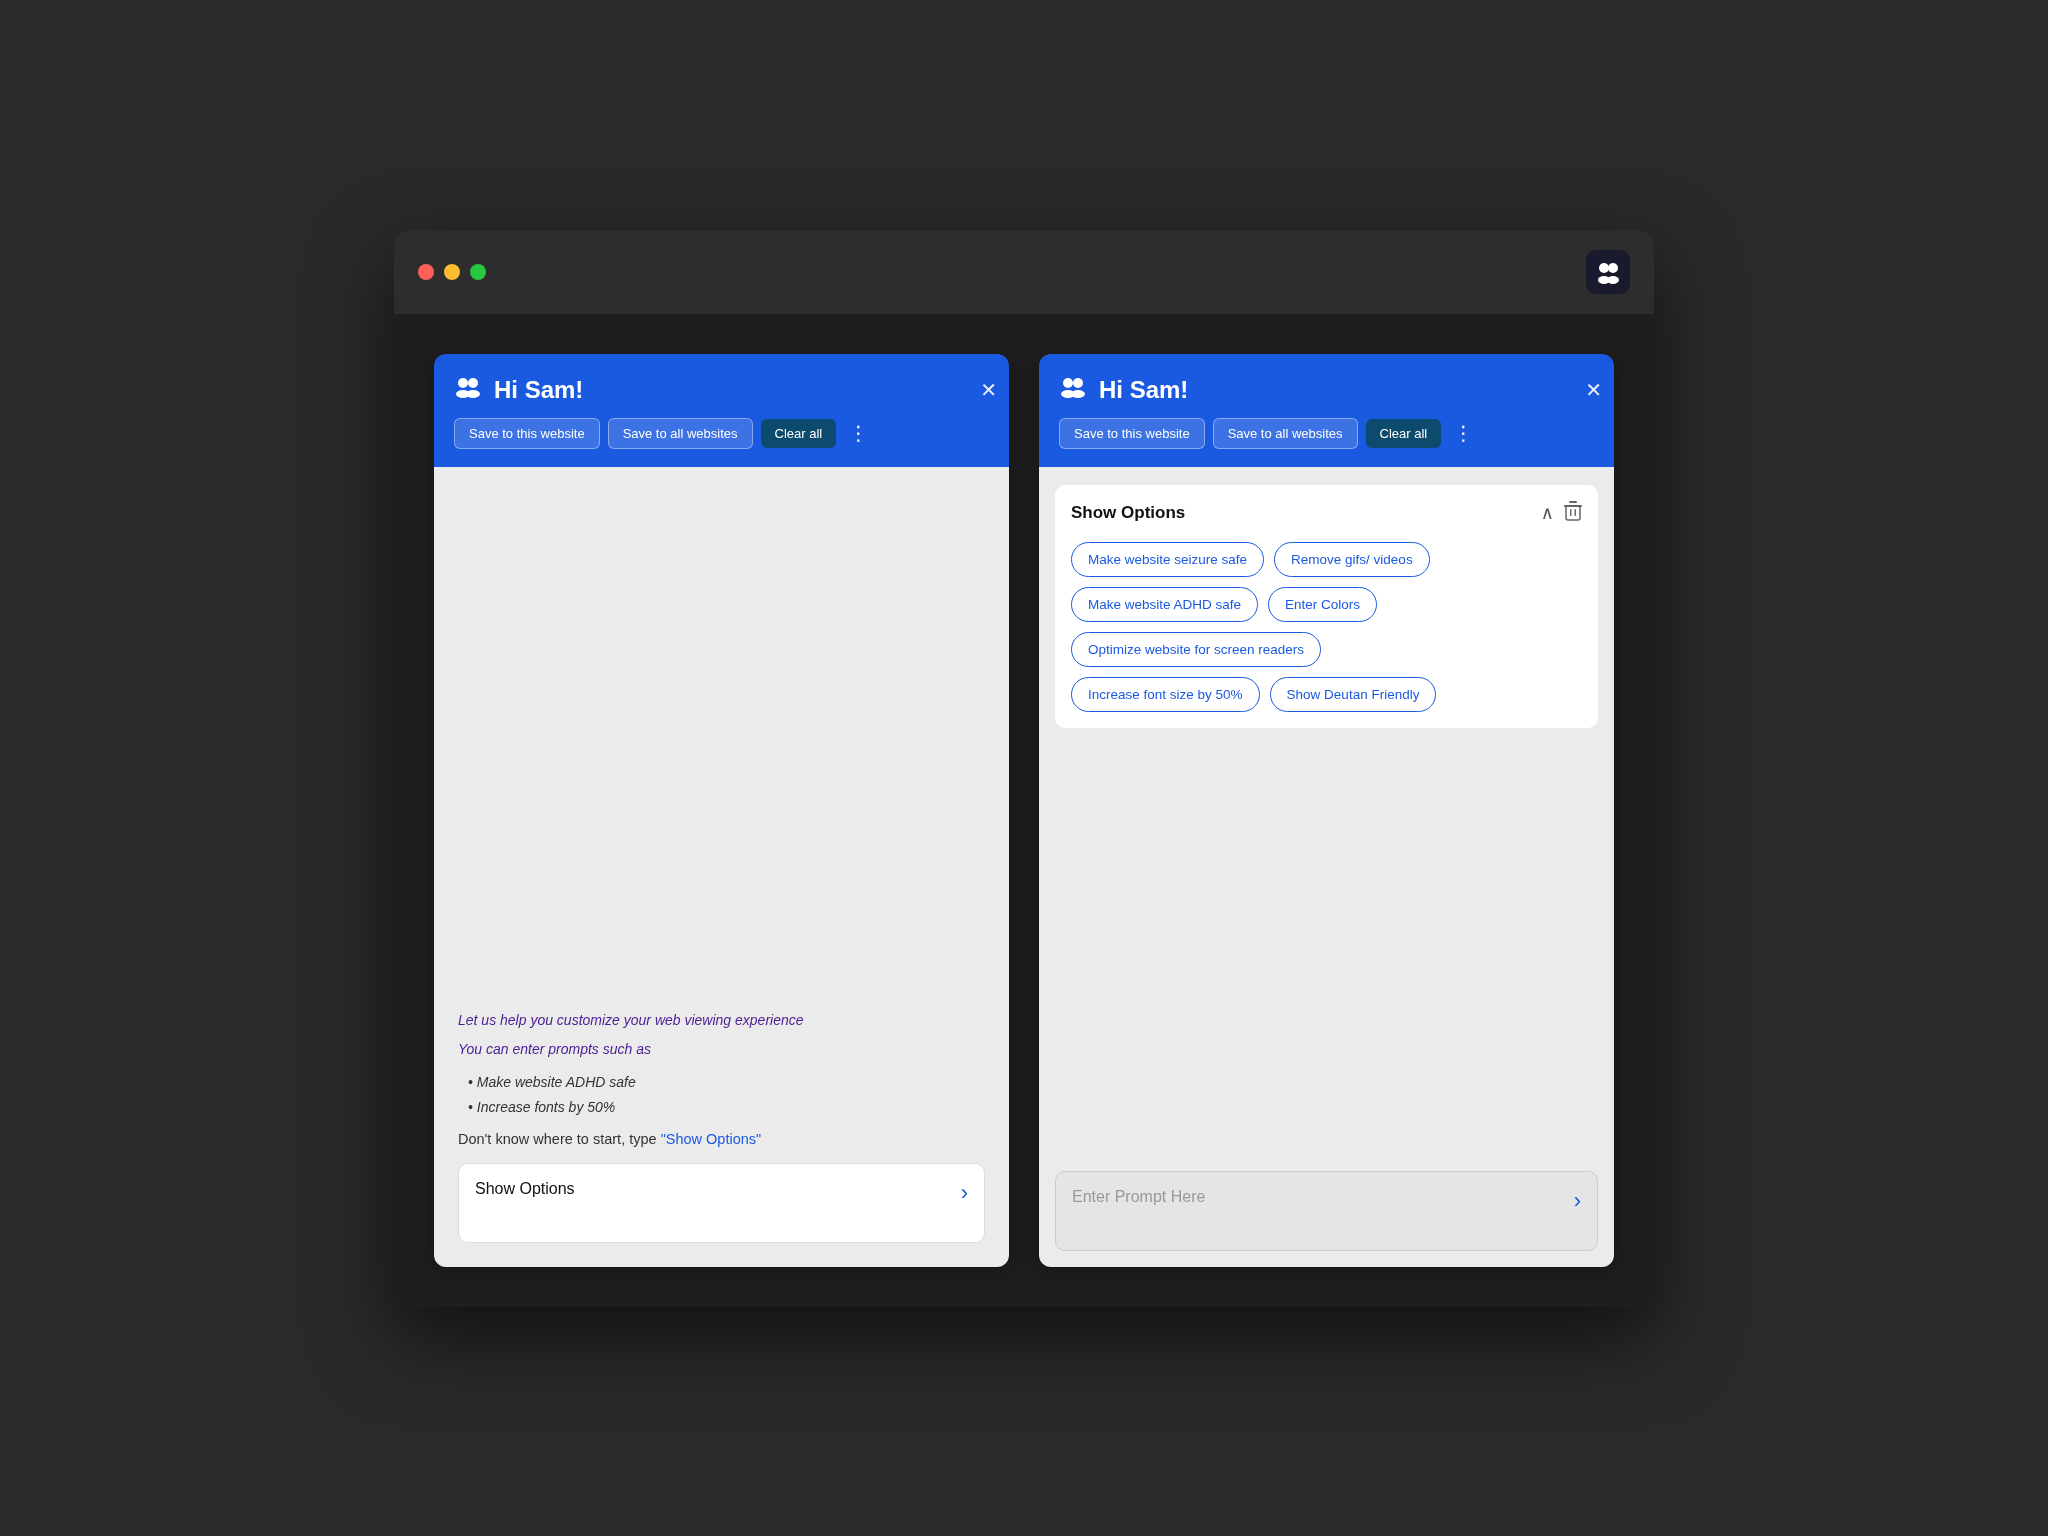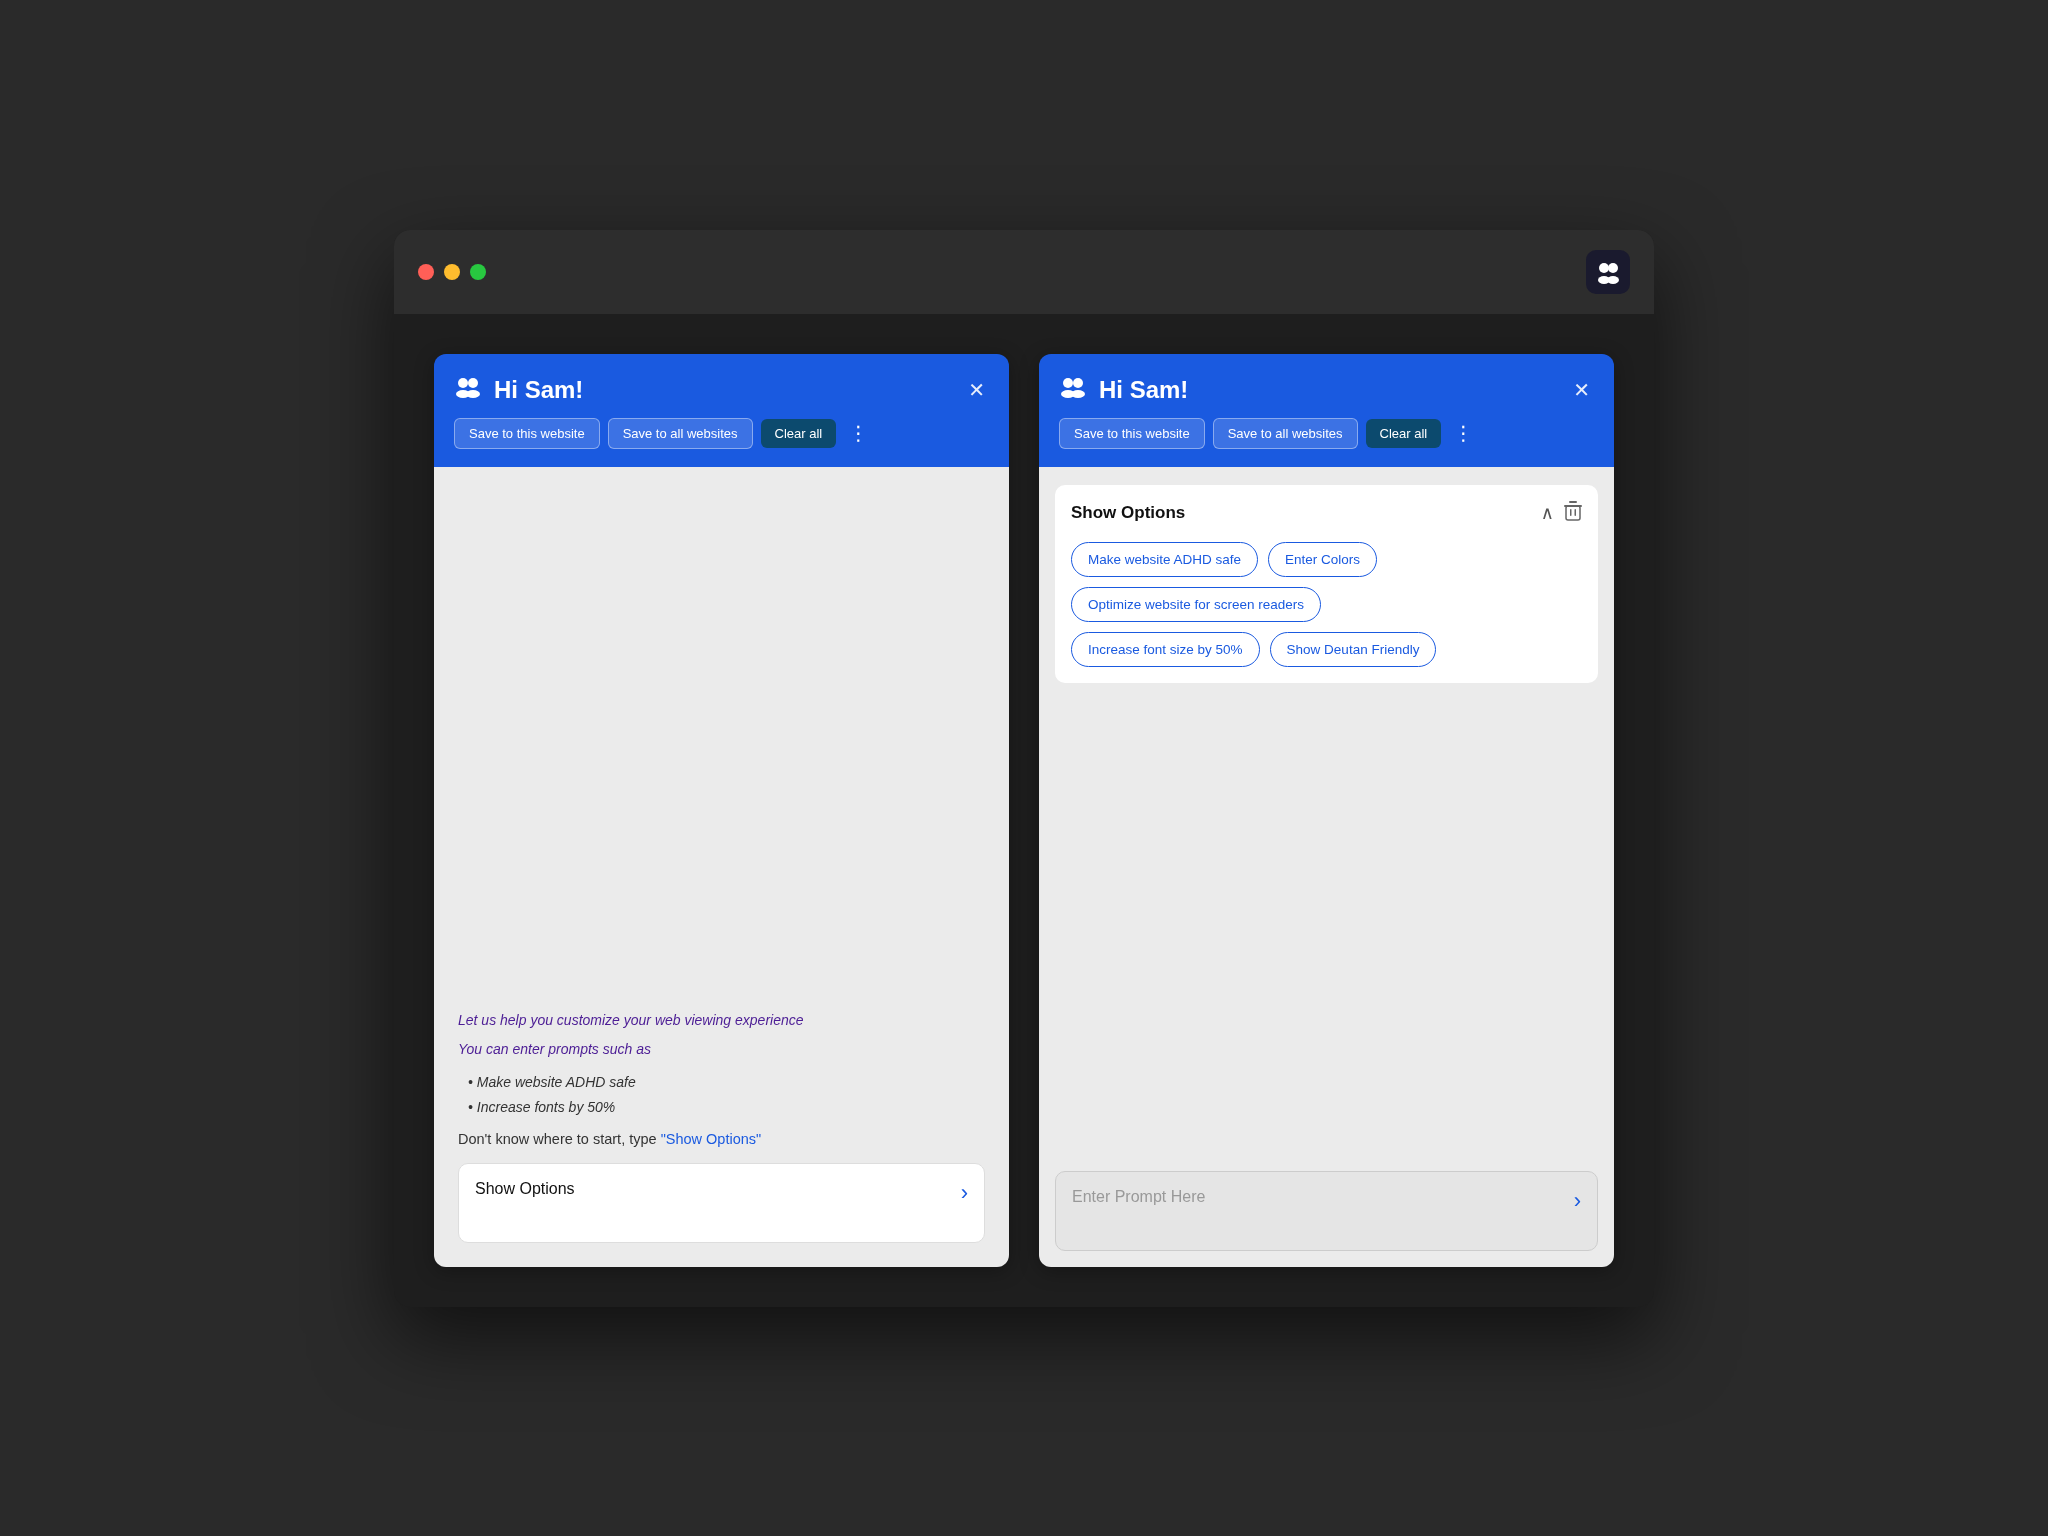--- a/index.html
+++ b/index.html
@@ -68,21 +68,21 @@
       flex: 1;
       border-radius: 12px;
       overflow: hidden;
       display: flex;
       flex-direction: column;
       box-shadow: 0 4px 20px rgba(0,0,0,0.3);
     }
 
     .panel-header {
       background: #1a5ae0;
-      padding: 22px 24px 18px 20px;
+      padding: 22px 12px 18px 20px;
     }
 
     .panel-title-row {
       display: flex;
       align-items: center;
       justify-content: space-between;
       margin-bottom: 14px;
     }
 
     .panel-title-left {
@@ -404,20 +404,24 @@
                   <rect x="5" y="0" width="8" height="2" rx="1" fill="#666"></rect>
                   <rect x="2" y="5" width="14" height="14" rx="2" stroke="#666" stroke-width="1.5" fill="none"></rect>
                   <rect x="6" y="8" width="1.5" height="7" rx="0.75" fill="#666"></rect>
                   <rect x="10.5" y="8" width="1.5" height="7" rx="0.75" fill="#666"></rect>
                 </svg>
               </button>
             </div>
           </div>
           <div class="options-grid">
             <div class="options-row">
+              <button class="option-chip">Make website seizure safe</button>
+              <button class="option-chip">Remove gifs/ videos</button>
+            </div>
+            <div class="options-row">
               <button class="option-chip">Make website ADHD safe</button>
               <button class="option-chip">Enter Colors</button>
             </div>
             <div class="options-row">
               <button class="option-chip">Optimize website for screen readers</button>
             </div>
             <div class="options-row">
               <button class="option-chip">Increase font size by 50%</button>
               <button class="option-chip">Show Deutan Friendly</button>
             </div>

